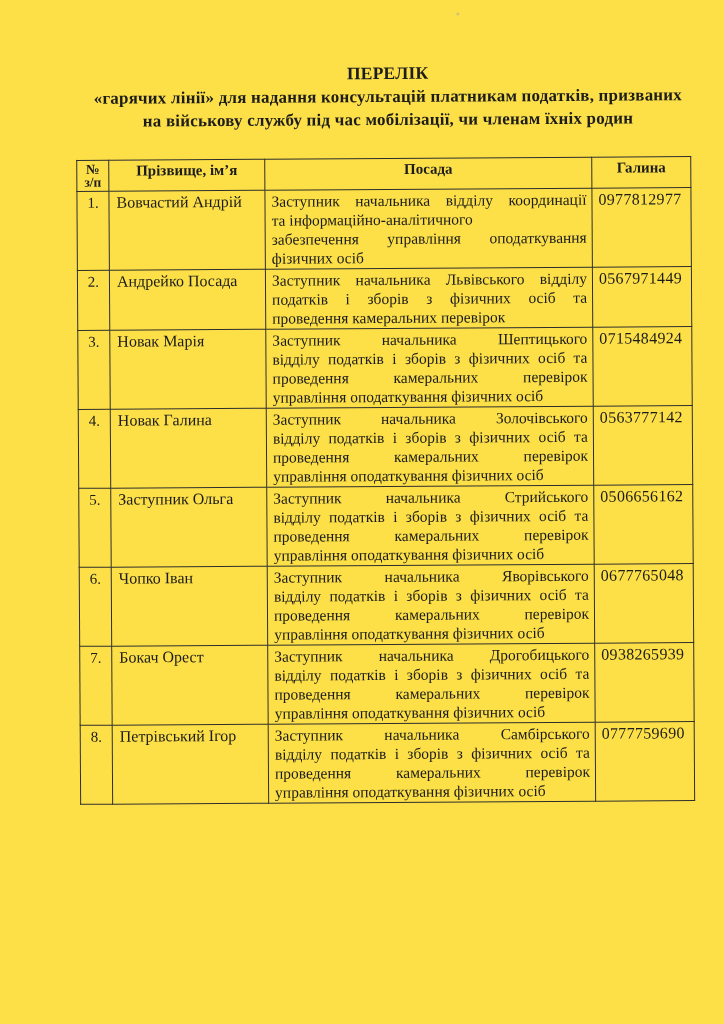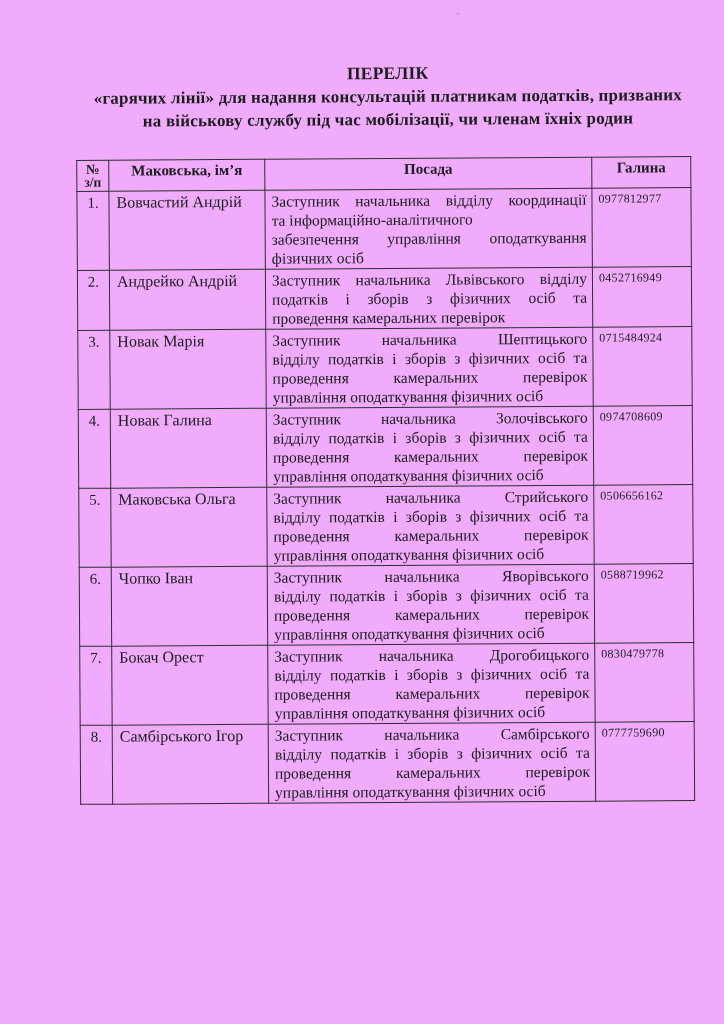--- a/index.html
+++ b/index.html
@@ -5,21 +5,21 @@
   html, body { margin: 0; padding: 0; }
   body {
     width: 724px; height: 1024px;
     background: #ffffff;
     overflow: hidden;
     font-family: "Liberation Serif", serif;
   }
   .sheet {
     position: relative;
     width: 724px; height: 1024px;
-    background: #f0abfc;
+    background: #fde047;
     color: #1c1c1c;
   }
   .skew {
     position: absolute; inset: 0;
     transform: rotate(-0.35deg);
     transform-origin: 385px 450px;
   }
   .title {
     position: absolute;
     left: 60px; top: 62px; width: 660px;
@@ -52,21 +52,21 @@
   }
   .doc th.h-num { font-size: 13.5px; line-height: 13px; padding-top: 2px; }
   .doc td {
     font-size: 15.5px;
     line-height: 19px;
     padding: 1px 5px 1px 6px;
   }
   .doc td.c-num  { text-align: center; padding: 2px 2px; font-size: 15px; }
   .doc td.c-name { font-size: 16px; padding-left: 7px; }
   .doc td.c-pos  { padding-right: 5px; }
-  .doc td.c-phone{ font-size: 12px; padding-left: 6px; letter-spacing: 0.3px; }
+  .doc td.c-phone{ font-size: 16px; padding-left: 6px; letter-spacing: 0.3px; }
   .c-pos .pl { text-align: justify; }
   .c-pos .pl.j { text-align-last: justify; }
   .artifact-dot {
     position: absolute; left: 459px; top: 13px;
     width: 3px; height: 3px; border-radius: 50%;
     background: #9aa0a6; opacity: 0.45;
   }
 </style>
 </head>
 <body>
@@ -87,46 +87,46 @@
         <col style="width:156px">
         <col style="width:327px">
         <col style="width:99px">
       </colgroup>
       <thead>
         <tr>
           <th class="h-num">
             <div>№</div>
             <div>з/п</div>
           </th>
-          <th>Маковська, ім’я</th>
+          <th>Прізвище, ім’я</th>
           <th>Посада</th>
           <th>Галина</th>
         </tr>
       </thead>
       <tbody>
           <tr>
             <td class="c-num">1.</td>
             <td class="c-name">Вовчастий Андрій</td>
             <td class="c-pos">
               <div class="pl j">Заступник начальника відділу координації</div>
               <div class="pl">та інформаційно-аналітичного</div>
               <div class="pl j">забезпечення управління оподаткування</div>
               <div class="pl">фізичних осіб</div>
             </td>
             <td class="c-phone">0977812977</td>
           </tr>
           <tr>
             <td class="c-num">2.</td>
-            <td class="c-name">Андрейко Андрій</td>
+            <td class="c-name">Андрейко Посада</td>
             <td class="c-pos">
               <div class="pl j">Заступник начальника Львівського відділу</div>
               <div class="pl j">податків і зборів з фізичних осіб та</div>
               <div class="pl">проведення камеральних перевірок</div>
             </td>
-            <td class="c-phone">0452716949</td>
+            <td class="c-phone">0567971449</td>
           </tr>
           <tr>
             <td class="c-num">3.</td>
             <td class="c-name">Новак Марія</td>
             <td class="c-pos">
               <div class="pl j">Заступник начальника Шептицького</div>
               <div class="pl j">відділу податків і зборів з фізичних осіб та</div>
               <div class="pl j">проведення камеральних перевірок</div>
               <div class="pl">управління оподаткування фізичних осіб</div>
             </td>
@@ -134,58 +134,58 @@
           </tr>
           <tr>
             <td class="c-num">4.</td>
             <td class="c-name">Новак Галина</td>
             <td class="c-pos">
               <div class="pl j">Заступник начальника Золочівського</div>
               <div class="pl j">відділу податків і зборів з фізичних осіб та</div>
               <div class="pl j">проведення камеральних перевірок</div>
               <div class="pl">управління оподаткування фізичних осіб</div>
             </td>
-            <td class="c-phone">0974708609</td>
+            <td class="c-phone">0563777142</td>
           </tr>
           <tr>
             <td class="c-num">5.</td>
-            <td class="c-name">Маковська Ольга</td>
+            <td class="c-name">Заступник Ольга</td>
             <td class="c-pos">
               <div class="pl j">Заступник начальника Стрийського</div>
               <div class="pl j">відділу податків і зборів з фізичних осіб та</div>
               <div class="pl j">проведення камеральних перевірок</div>
               <div class="pl">управління оподаткування фізичних осіб</div>
             </td>
             <td class="c-phone">0506656162</td>
           </tr>
           <tr>
             <td class="c-num">6.</td>
             <td class="c-name">Чопко Іван</td>
             <td class="c-pos">
               <div class="pl j">Заступник начальника Яворівського</div>
               <div class="pl j">відділу податків і зборів з фізичних осіб та</div>
               <div class="pl j">проведення камеральних перевірок</div>
               <div class="pl">управління оподаткування фізичних осіб</div>
             </td>
-            <td class="c-phone">0588719962</td>
+            <td class="c-phone">0677765048</td>
           </tr>
           <tr>
             <td class="c-num">7.</td>
             <td class="c-name">Бокач Орест</td>
             <td class="c-pos">
               <div class="pl j">Заступник начальника Дрогобицького</div>
               <div class="pl j">відділу податків і зборів з фізичних осіб та</div>
               <div class="pl j">проведення камеральних перевірок</div>
               <div class="pl">управління оподаткування фізичних осіб</div>
             </td>
-            <td class="c-phone">0830479778</td>
+            <td class="c-phone">0938265939</td>
           </tr>
           <tr>
             <td class="c-num">8.</td>
-            <td class="c-name">Самбірського Ігор</td>
+            <td class="c-name">Петрівський Ігор</td>
             <td class="c-pos">
               <div class="pl j">Заступник начальника Самбірського</div>
               <div class="pl j">відділу податків і зборів з фізичних осіб та</div>
               <div class="pl j">проведення камеральних перевірок</div>
               <div class="pl">управління оподаткування фізичних осіб</div>
             </td>
             <td class="c-phone">0777759690</td>
           </tr>
         </tbody>
     </table>

